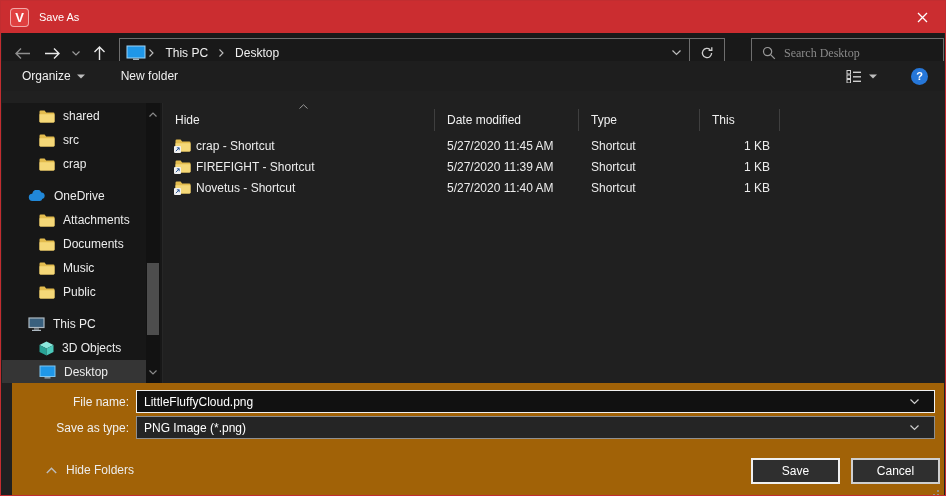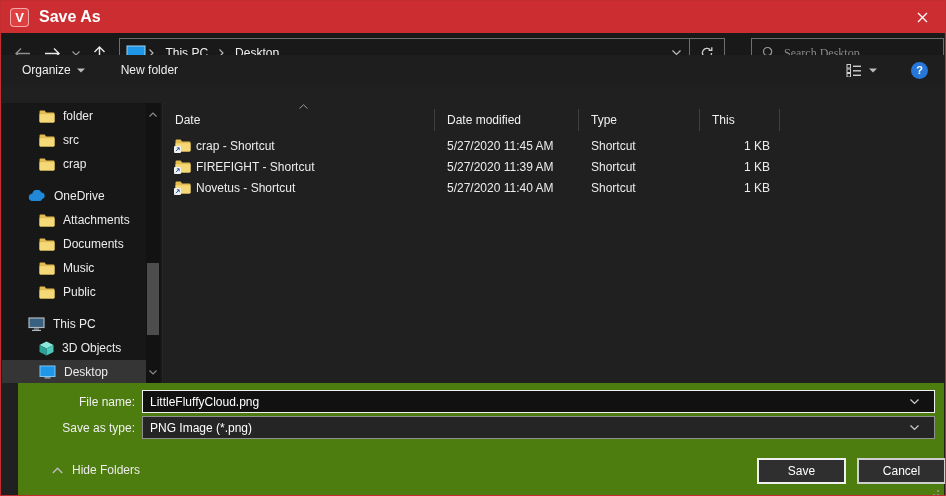--- a/index.html
+++ b/index.html
@@ -6,21 +6,21 @@
   body { background:#000; font-family:"Liberation Sans", sans-serif; }
   .window { position:relative; width:946px; height:496px; background:#202020;
             border:1px solid #c22d30; overflow:hidden; font-size:12px; color:#e8e8e8; }
 
   
   .titlebar { position:absolute; top:0; left:0; right:0; height:32px; background:#cb2d30;
               display:flex; align-items:center; }
   .app-icon { width:19px; height:19px; margin-left:9px; border-radius:4px; background:#e04040;
               box-shadow:0 0 0 1px rgba(255,255,255,.55) inset;
               color:#fff; font-weight:bold; font-size:13px; display:flex; align-items:center; justify-content:center; }
-  .win-title { color:#fff; margin-left:10px; font-size:16px;font-weight:bold; }
+  .win-title { color:#fff; margin-left:10px; font-size:11px; }
   .close-btn { position:absolute; top:0; right:0; width:46px; height:32px;
                display:flex; align-items:center; justify-content:center; cursor:pointer; }
 
   
   .navbar { position:absolute; top:32px; left:1px; right:1px; height:40px; background:#191919;
             display:flex; align-items:center; }
   .nav-btn { display:flex; align-items:center; justify-content:center; height:30px; }
   .addressbar { height:30px; width:609px; margin-left:4px; border:1px solid #6e6e6e; background:#191919;
                 display:flex; align-items:center; }
   .crumb-icon { margin-left:6px; }
@@ -31,21 +31,21 @@
   .addr-div { width:1px; height:100%; background:#6e6e6e; }
   .refresh-btn { width:34px; height:100%; display:flex; align-items:center; justify-content:center; }
   .searchbox { height:30px; width:194px; margin-left:26px; border:1px solid #6e6e6e; background:#191919;
                display:flex; align-items:center; }
   .searchbox input { background:transparent; border:none; outline:none; color:#c8c8c8; font-size:12px;
                      width:150px; font-family:Liberation Serif, serif; }
   .searchbox input::placeholder { color:#8a8a8a; opacity:1; }
   .search-ic { margin:0 8px 0 10px; display:flex; }
 
   
-  .toolbar { position:absolute; top:54px; left:1px; right:1px; height:30px; background:#1e1e1e;
+  .toolbar { position:absolute; top:60px; left:1px; right:1px; height:30px; background:#1e1e1e;
              display:flex; align-items:center; }
   .tb-btn { display:flex; align-items:center; gap:6px; color:#f0f0f0; padding:0 10px; height:100%; }
   .tb-organize { margin-left:10px; }
   .tb-newfolder { margin-left:16px; }
   .tb-right { margin-left:auto; display:flex; align-items:center; }
   .view-btn { display:flex; align-items:center; gap:7px; padding:0 6px; }
   .help-btn { width:17px; height:17px; border-radius:50%; background:#2677d9; color:#fff; font-weight:bold;
               font-size:11px; display:flex; align-items:center; justify-content:center; margin:0 16px 0 28px; }
 
   
@@ -74,21 +74,21 @@
   .f-row { display:flex; align-items:center; height:21px; color:#ececec; cursor:pointer; }
   .f-row .cell { padding-left:12px; white-space:nowrap; overflow:hidden; }
   .c-name { width:272px; display:flex; align-items:center; gap:5px; }
   .c-date { width:144px; } .c-type { width:121px; }
   .c-size { width:80px; text-align:right; padding-right:10px; padding-left:0; }
   .file-ic { position:relative; width:16px; height:13px; flex:none; }
   .sc-ov { position:absolute; left:-1px; bottom:-1px; width:7px; height:7px; background:#f2f2f2;
            border-radius:1px; display:flex; align-items:center; justify-content:center; }
 
   
-  .bottom { position:absolute; top:382px; left:17px; right:1px; height:113px; background:#4d7c0f; }
+  .bottom { position:absolute; top:382px; left:11px; right:1px; height:113px; background:#a16207; }
   .field-row { position:absolute; left:0; right:9px; height:23px; display:flex; align-items:center; }
   .fr-name { top:7px; } .fr-type { top:33px; }
   .f-label { width:124px; text-align:right; padding-right:7px; color:#f0f0f0; flex:none; }
   .fn-input { flex:1; height:23px; background:#111; border:1px solid #f1f1f1; color:#fff; font-size:12px;
               padding:0 22px 0 7px; font-family:"Liberation Sans", sans-serif; outline:none; }
   .combo { flex:1; height:23px; background:#252525; border:1px solid #8f8f8f; color:#fff;
            display:flex; align-items:center; padding-left:7px; position:relative; }
   .field-chev { position:absolute; right:16px; display:flex; pointer-events:none; }
   .hide-folders { position:absolute; left:34px; top:80px; display:flex; align-items:center; gap:9px;
                   color:#ececec; cursor:pointer; }
@@ -236,21 +236,21 @@
 
     <div class="sidebar">
       <div style="height:1px;"></div>
       <div class="s-item depth2">
         <span class="ic">
           <svg width="16" height="13" viewBox="0 0 16 13">
               <path d="M0.5 1.8 Q0.5 0.6 1.7 0.6 H5.6 L7.1 2.4 H14.3 Q15.5 2.4 15.5 3.6 V11.2 Q15.5 12.4 14.3 12.4 H1.7 Q0.5 12.4 0.5 11.2 Z" fill="#e3bc4e"></path>
               <path d="M0.5 4.2 H15.5 V11.2 Q15.5 12.4 14.3 12.4 H1.7 Q0.5 12.4 0.5 11.2 Z" fill="#f5d878"></path>
             </svg>
         </span>
-        <span class="s-lbl">folder</span>
+        <span class="s-lbl">shared</span>
       </div>
       <div class="s-item depth2">
         <span class="ic">
           <svg width="16" height="13" viewBox="0 0 16 13">
               <path d="M0.5 1.8 Q0.5 0.6 1.7 0.6 H5.6 L7.1 2.4 H14.3 Q15.5 2.4 15.5 3.6 V11.2 Q15.5 12.4 14.3 12.4 H1.7 Q0.5 12.4 0.5 11.2 Z" fill="#e3bc4e"></path>
               <path d="M0.5 4.2 H15.5 V11.2 Q15.5 12.4 14.3 12.4 H1.7 Q0.5 12.4 0.5 11.2 Z" fill="#f5d878"></path>
             </svg>
         </span>
         <span class="s-lbl">src</span>
       </div>
@@ -352,21 +352,21 @@
       </div>
     </div>
 
     <div class="filelist">
       <span class="sort-ind">
         <svg width="9" height="5" viewBox="0 0 9 5">
             <path d="M0.5 4.5 L4.5 0.8 L8.5 4.5" fill="none" stroke="#9a9a9a" stroke-width="1"></path>
           </svg>
       </span>
       <div class="fl-header">
-        <div class="hcell hc-name">Date</div>
+        <div class="hcell hc-name">Hide</div>
         <div class="hcell hc-date">Date modified</div>
         <div class="hcell hc-type">Type</div>
         <div class="hcell hc-size">This</div>
       </div>
 
       <div class="f-row">
         <div class="cell c-name">
           <span class="file-ic">
             <svg width="16" height="13" viewBox="0 0 16 13">
                 <path d="M0.5 1.8 Q0.5 0.6 1.7 0.6 H5.6 L7.1 2.4 H14.3 Q15.5 2.4 15.5 3.6 V11.2 Q15.5 12.4 14.3 12.4 H1.7 Q0.5 12.4 0.5 11.2 Z" fill="#e3bc4e"></path>

